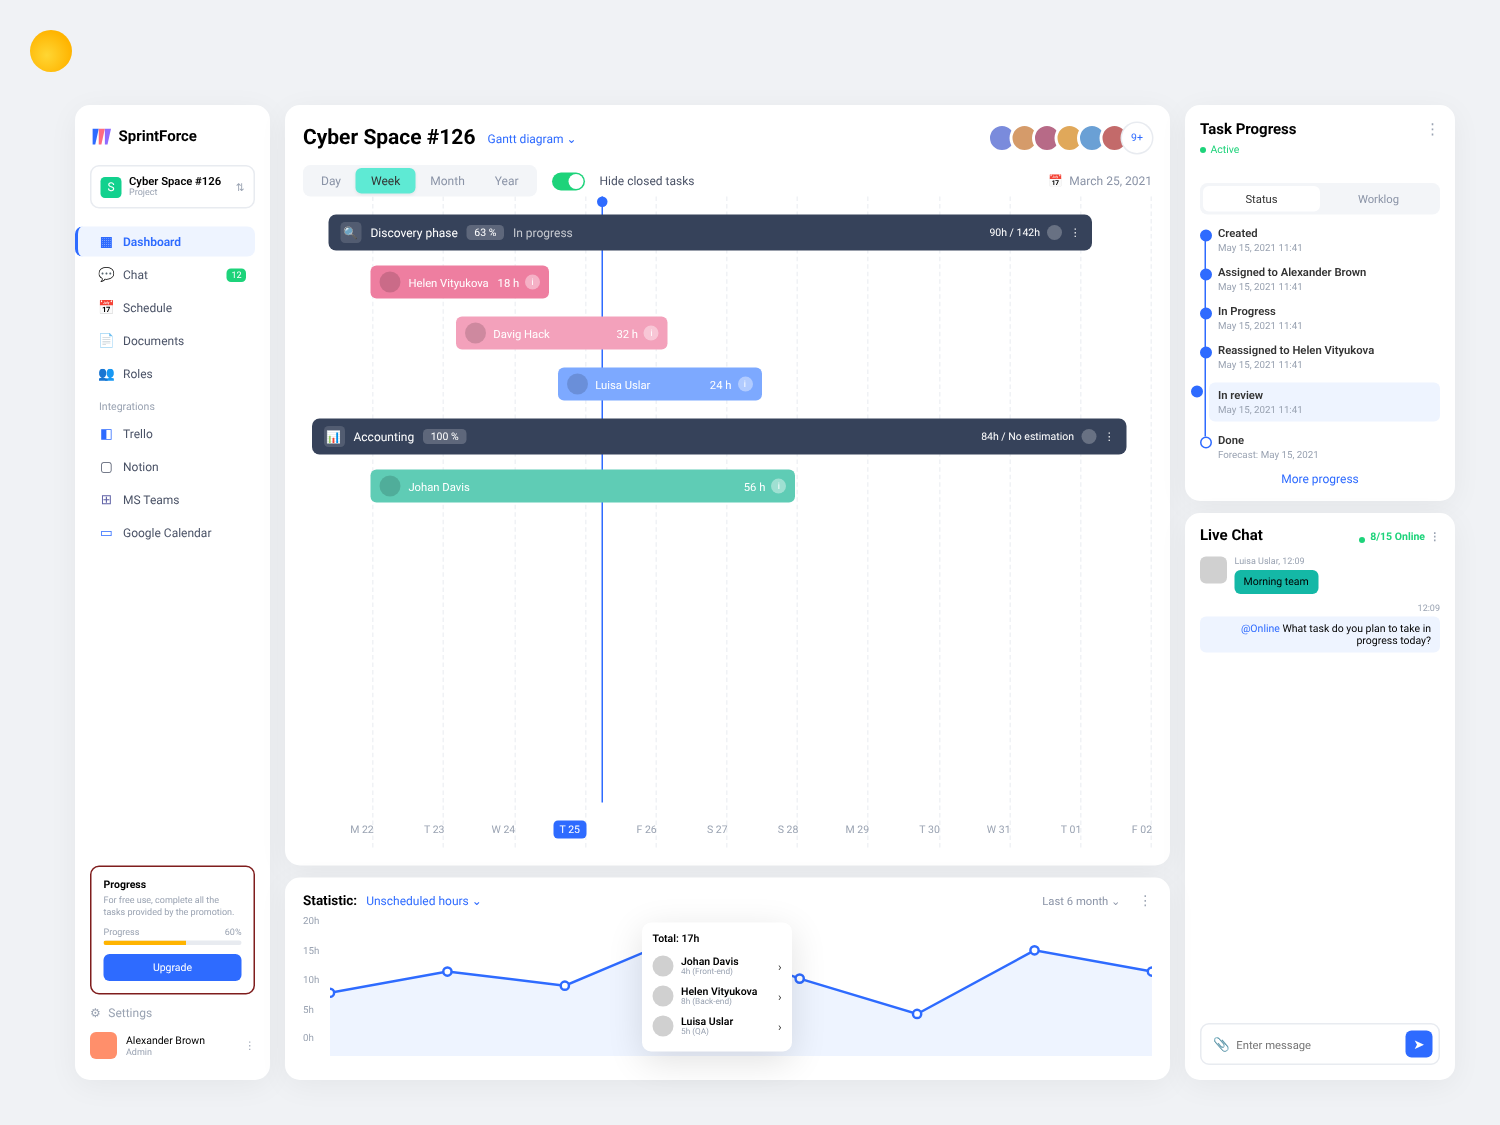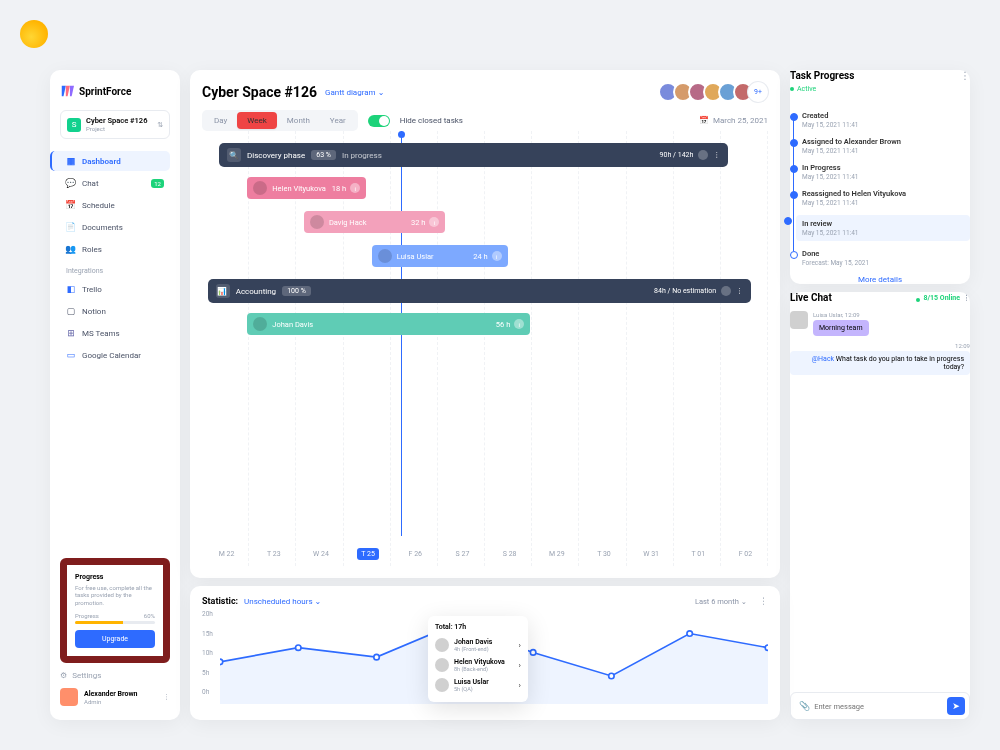--- a/index.html
+++ b/index.html
@@ -14,21 +14,21 @@
 .project-sel .ic{width:14px;height:14px;background:#12d18e;border-radius:3px;display:flex;align-items:center;justify-content:center;color:#fff;font-size:8px}
 .project-sel .t{font-size:7.5px;font-weight:600;line-height:1.1}
 .project-sel .s{font-size:6px;color:#9aa3b2}
 .project-sel .chev{margin-left:auto;color:#9aa3b2;font-size:7px}
 .nav{}
 .nav .item{display:flex;align-items:center;gap:6px;padding:5px 6px;border-radius:5px;font-size:8px;color:#4a5266;margin-bottom:2px;cursor:pointer}
 .nav .item.active{background:#eef4ff;color:#2e6bff;font-weight:600;border-left:2px solid #2e6bff;margin-left:-10px;padding-left:14px}
 .nav .item .ic{width:10px;height:10px;display:inline-flex;align-items:center;justify-content:center;font-size:9px}
 .nav .badge{background:#1dd37a;color:#fff;font-size:6px;padding:1px 3px;border-radius:3px;margin-left:auto}
 .nav .label{font-size:7px;color:#9aa3b2;margin:8px 0 4px;padding-left:6px}
-.upgrade{margin-top:auto;border:7px solid #7f1d1d;border-radius:6px;padding:8px;font-size:7px}
+.upgrade{margin-top:auto;border:1px solid #7f1d1d;border-radius:6px;padding:8px;font-size:7px}
 .upgrade .tt{font-weight:700;margin-bottom:3px}
 .upgrade .d{font-size:6px;color:#9aa3b2;line-height:1.3}
 .upgrade .pl{display:flex;justify-content:space-between;font-size:6px;color:#9aa3b2;margin:5px 0 2px}
 .upgrade .pb{height:3px;background:#e8ebf0;border-radius:2px;overflow:hidden}
 .upgrade .pf{height:100%;width:60%;background:#ffb400}
 .upgrade .btn{margin-top:6px;width:100%;background:#2e6bff;color:#fff;border:none;border-radius:4px;padding:5px;font-size:7px;cursor:pointer}
 .settings{display:flex;align-items:center;gap:5px;color:#9aa3b2;font-size:8px;margin:8px 0;cursor:pointer}
 .user{display:flex;align-items:center;gap:6px;font-size:7px}
 .user .av{width:18px;height:18px;border-radius:4px;background:#ff8f6b}
 .user .r{color:#9aa3b2;font-size:6px}
@@ -36,61 +36,61 @@
 .main{flex:1;display:flex;flex-direction:column;gap:8px;min-width:0}
 .header{display:flex;align-items:center;gap:8px}
 .header h1{font-size:14px;font-weight:700}
 .view-sel{font-size:8px;color:#2e6bff;cursor:pointer}
 .avatars{margin-left:auto;display:flex}
 .avatars .a{width:20px;height:20px;border-radius:50%;border:2px solid #fff;margin-left:-5px;background:#cfcfcf;background-size:cover}
 .avatars .more{width:20px;height:20px;border-radius:50%;border:2px solid #fff;margin-left:-5px;background:#fff;color:#2e6bff;font-size:7px;display:flex;align-items:center;justify-content:center;box-shadow:0 0 0 1px #e8ebf0}
 .tabs{display:flex;align-items:center;gap:10px;font-size:8px}
 .seg{background:#f3f5f8;border-radius:5px;display:flex;padding:2px}
 .seg .s{padding:4px 10px;color:#8b94a7;cursor:pointer;border-radius:4px}
-.seg .s.active{background:#ef4444;color:#333;box-shadow:0 1px 2px rgba(0,0,0,.06)}
+.seg .s.active{background:#5eead4;color:#333;box-shadow:0 1px 2px rgba(0,0,0,.06)}
 .toggle{width:22px;height:12px;background:#1dd37a;border-radius:6px;position:relative;cursor:pointer}
 .toggle:after{content:"";position:absolute;right:1px;top:1px;width:10px;height:10px;background:#fff;border-radius:50%}
 .date{margin-left:auto;color:#8b94a7;font-size:8px;display:flex;align-items:center;gap:4px}
 .gantt{flex:1;position:relative;padding:12px 0 0}
 .gantt .grid{position:absolute;inset:0;display:flex;padding:0 0px}
 .gantt .grid div{flex:1;border-right:1px dashed #f0f2f5}
 .gantt .now{position:absolute;top:0;bottom:30px;left:calc(11.1%*3 + 11px);width:1px;background:#2e6bff}
 .gantt .now:before{content:"";position:absolute;top:0;left:-3px;width:7px;height:7px;background:#2e6bff;border-radius:50%}
 .gantt .row{position:relative;height:26px;margin-bottom:8px}
 .bar{position:absolute;height:24px;border-radius:5px;display:flex;align-items:center;color:#fff;font-size:8px;padding:0 8px;gap:6px}
 .bar .ic{width:14px;height:14px;background:rgba(255,255,255,.14);border-radius:3px;display:flex;align-items:center;justify-content:center}
 .bar .r{margin-left:auto;display:flex;align-items:center;gap:5px;font-size:7px}
 .bar .pill{background:rgba(255,255,255,.2);border-radius:3px;padding:1px 5px;font-size:7px}
 .bar .clock{width:10px;height:10px;background:rgba(255,255,255,.25);border-radius:50%}
 .smbar{height:22px;border-radius:4px;position:absolute;display:flex;align-items:center;color:#fff;font-size:7.5px;padding:0 6px;gap:5px}
 .smbar .av{width:14px;height:14px;border-radius:50%;background:rgba(0,0,0,.15)}
 .smbar .r{margin-left:auto;display:flex;align-items:center;gap:4px}
 .smbar .dot{width:10px;height:10px;background:rgba(255,255,255,.4);border-radius:50%;display:flex;align-items:center;justify-content:center;font-size:6px}
 .axis{position:absolute;bottom:8px;left:0;right:0;display:flex;font-size:7px;color:#9aa3b2}
-.axis div{flex:1;text-align:center;padding-left:2px}
+.axis div{flex:1;text-align:right;padding-left:2px}
 .axis .sel span{background:#2e6bff;color:#fff;padding:2px 4px;border-radius:3px}
 .stat{padding:10px 12px;position:relative}
 .stat .hd{display:flex;align-items:center;gap:6px;font-size:9px;margin-bottom:4px}
 .stat .hd b{font-weight:700}
 .stat .hd .dd{color:#2e6bff;font-size:8px;cursor:pointer}
 .stat .hd .rr{margin-left:auto;color:#8b94a7;font-size:7.5px;cursor:pointer}
 .stat .chart{position:relative;height:100px}
 .stat .ylabels{position:absolute;left:0;top:0;bottom:14px;font-size:6.5px;color:#9aa3b2;display:flex;flex-direction:column;justify-content:space-between}
 .stat svg{position:absolute;left:18px;right:0;top:0;bottom:14px}
 .stat .xl{position:absolute;bottom:0;left:18px;right:0;display:flex;font-size:6.5px;color:#9aa3b2}
 .stat .xl div{flex:1;text-align:center}
 .tooltip{position:absolute;left:238px;top:30px;background:#fff;border-radius:6px;box-shadow:0 6px 24px rgba(0,0,0,.12);padding:7px;width:100px;font-size:7px;z-index:5}
 .tooltip .tt{font-weight:600;margin-bottom:4px}
 .tooltip .row{display:flex;align-items:center;gap:5px;padding:3px 0;cursor:pointer}
 .tooltip .av{width:14px;height:14px;border-radius:50%;background:#d0d0d0}
 .tooltip .n{font-weight:600;line-height:1}
 .tooltip .s{color:#9aa3b2;font-size:5.5px}
 .tooltip .chev{margin-left:auto;color:#333;font-size:8px}
 .right{width:180px;display:flex;flex-direction:column;gap:8px}
-.panel{}
+.panel{padding:10px}
 .panel .hd{display:flex;align-items:center;justify-content:space-between;font-size:10px;font-weight:700;margin-bottom:4px}
 .status{font-size:7px;color:#1dd37a;display:flex;align-items:center;gap:3px;margin-bottom:18px}
 .status:before{content:"";width:4px;height:4px;background:#1dd37a;border-radius:50%}
 .tabset{background:#f3f5f8;border-radius:5px;display:flex;padding:2px;margin-bottom:8px}
 .tabset .t{flex:1;text-align:center;font-size:7.5px;padding:4px;color:#8b94a7;cursor:pointer;border-radius:4px}
 .tabset .t.active{background:#fff;color:#333}
 .timeline{position:relative;padding-left:12px}
 .timeline:before{content:"";position:absolute;left:3px;top:4px;bottom:16px;width:1px;background:#2e6bff}
 .tstep{position:relative;margin-bottom:8px;font-size:7.5px}
 .tstep:before{content:"";position:absolute;left:-12px;top:2px;width:6px;height:6px;border:1.5px solid #2e6bff;background:#fff;border-radius:50%}
@@ -98,21 +98,21 @@
 .tstep .n{font-weight:600;color:#333}
 .tstep .d{color:#9aa3b2;font-size:6.5px;margin-top:1px}
 .tstep.hl{background:#eef4ff;border-radius:4px;padding:4px 6px;margin-left:-6px}
 .more-btn{color:#2e6bff;font-size:8px;text-align:center;cursor:pointer;margin-top:2px}
 .chat{flex:1;display:flex;flex-direction:column}
 .chat .st{font-size:7px;color:#1dd37a;display:flex;align-items:flex-end;gap:3px}
 .chat .st:before{content:"";width:4px;height:4px;background:#1dd37a;border-radius:50%}
 .msg{display:flex;gap:5px;font-size:7px;margin-bottom:6px}
 .msg .av{width:18px;height:18px;border-radius:4px;background:#d0d0d0;flex-shrink:0}
 .msg .meta{color:#9aa3b2;font-size:6px;margin-bottom:2px}
-.msg .bub{background:#c4b5fd;border-radius:4px;padding:4px 6px;display:inline-block}
+.msg .bub{background:#14b8a6;border-radius:4px;padding:4px 6px;display:inline-block}
 .msg.me{flex-direction:row-reverse;text-align:right}
 .msg.me .bub{background:#eef4ff}
 .msg.me .meta{text-align:right}
 .msg .mention{color:#2e6bff}
 .chat .input{margin-top:auto;display:flex;align-items:center;border:1px solid #e8ebf0;border-radius:6px;padding:4px}
 .chat .input .att{color:#9aa3b2;font-size:9px;padding:0 4px;cursor:pointer}
 .chat .input input{border:none;flex:1;font-size:7.5px;outline:none;background:transparent}
 .chat .input .send{width:18px;height:18px;background:#2e6bff;border-radius:4px;display:flex;align-items:center;justify-content:center;color:#fff;font-size:9px;cursor:pointer}
 </style>
 </head>
@@ -191,21 +191,21 @@
         </div>
       <button class="btn">Upgrade</button>
     </div>
     <div class="settings">
         <span>⚙</span>
         <span>Settings</span>
       </div>
     <div class="user">
       <div class="av"></div>
       <div>
-          <div style="font-weight:700">Alexander Brown</div>
+          <div style="font-weight:400">Alexander Brown</div>
           <div class="r">Admin</div>
         </div>
       <div class="m">⋮</div>
     </div>
   </aside>
 
   <div class="main">
     <div class="card" style="padding:12px;flex:1;display:flex;flex-direction:column">
       <div class="header">
         <h1>Cyber Space #126</h1>
@@ -394,20 +394,24 @@
     </div>
   </div>
 
   <div class="right">
     <div class="card panel">
       <div class="hd">
           <span>Task Progress</span>
           <span style="color:#9aa3b2;font-weight:400">⋮</span>
         </div>
       <div class="status">Active</div>
+      <div class="tabset">
+        <div class="t active">Status</div>
+        <div class="t">Worklog</div>
+      </div>
       <div class="timeline" id="tl">
           <div class="tstep done">
             <div class="n">Created</div>
             <div class="d">May 15, 2021  11:41</div>
           </div>
           <div class="tstep done">
             <div class="n">Assigned to Alexander Brown</div>
             <div class="d">May 15, 2021  11:41</div>
           </div>
           <div class="tstep done">
@@ -420,38 +424,38 @@
           </div>
           <div class="tstep done hl">
             <div class="n">In review</div>
             <div class="d">May 15, 2021  11:41</div>
           </div>
           <div class="tstep">
             <div class="n">Done</div>
             <div class="d">Forecast: May 15, 2021</div>
           </div>
         </div>
-      <div class="more-btn">More details</div>
+      <div class="more-btn">More progress</div>
     </div>
 
     <div class="card panel chat">
       <div class="hd">
           <span>Live Chat</span>
           <span class="st">
             <span>8/15 Online</span> 
             <span style="color:#9aa3b2">⋮</span>
           </span>
         </div>
       <div id="msgs" style="margin-top:4px">
           <div class="msg">
             <div class="av"></div>
             <div><div class="meta">Luisa Uslar, 12:09</div><div class="bub">Morning team</div></div>
           </div>
           <div class="msg me">
-            <div><div class="meta">12:09</div><div class="bub"><span class="mention">@Hack</span> What task do you plan to take in progress today?</div></div>
+            <div><div class="meta">12:09</div><div class="bub"><span class="mention">@Online</span> What task do you plan to take in progress today?</div></div>
           </div>
         </div>
       <div class="input">
         <span class="att">📎</span>
         <input placeholder="Enter message" style="">
         <div class="send">➤</div>
       </div>
     </div>
   </div>
 </div>

